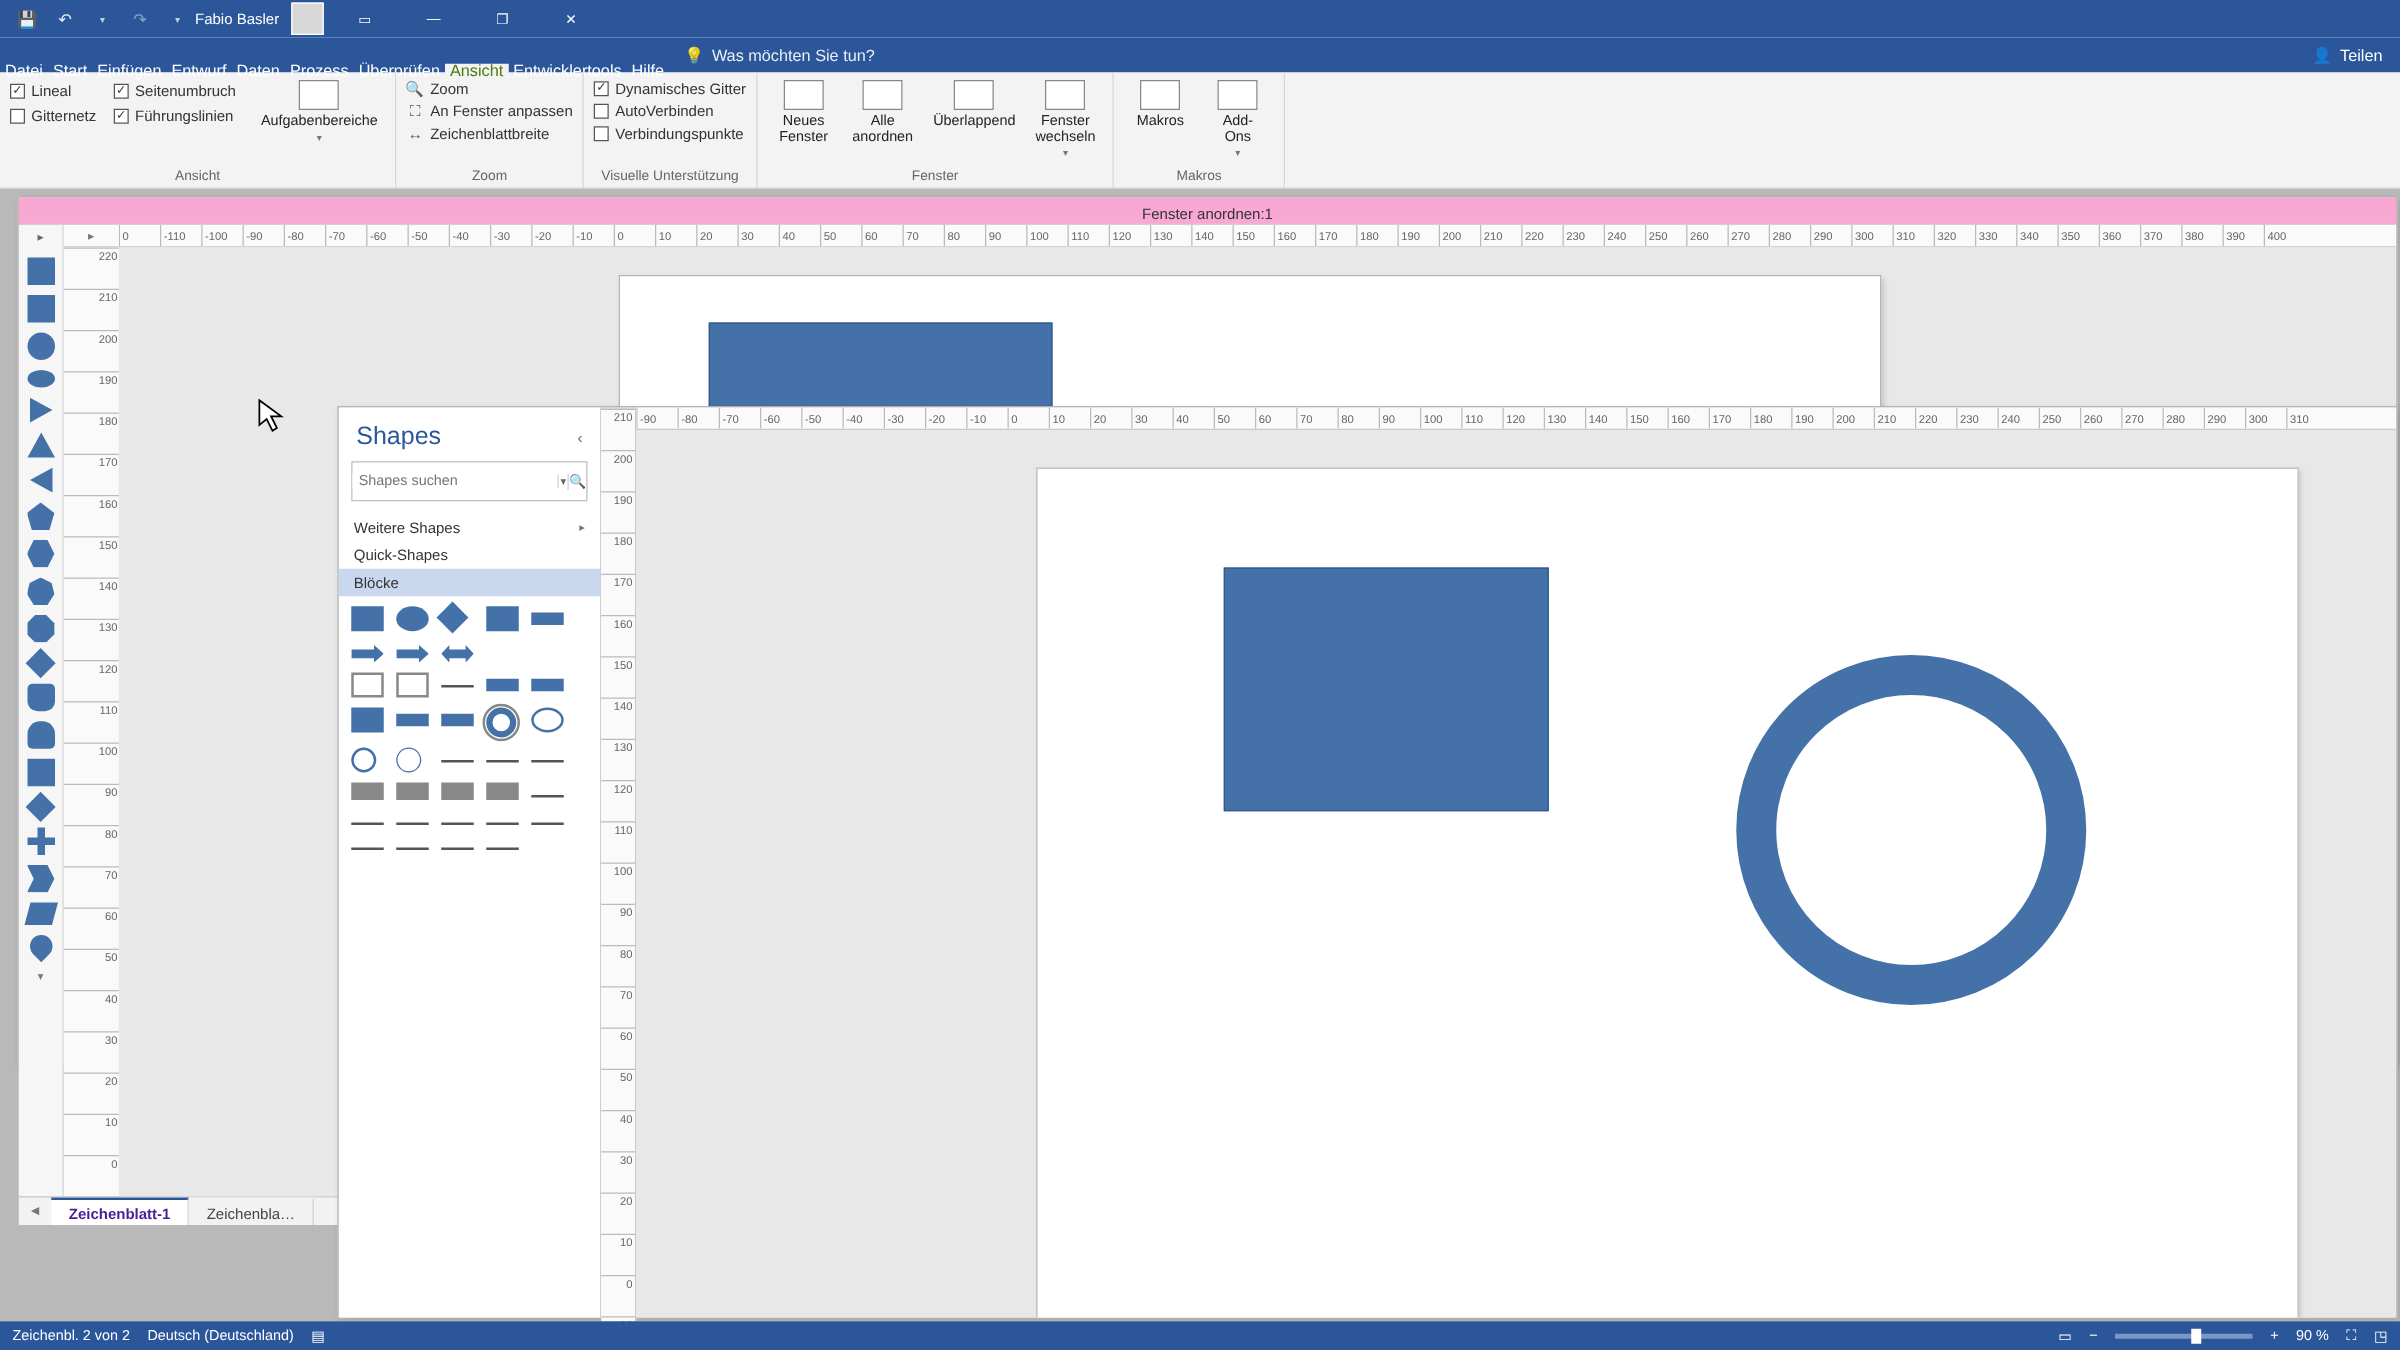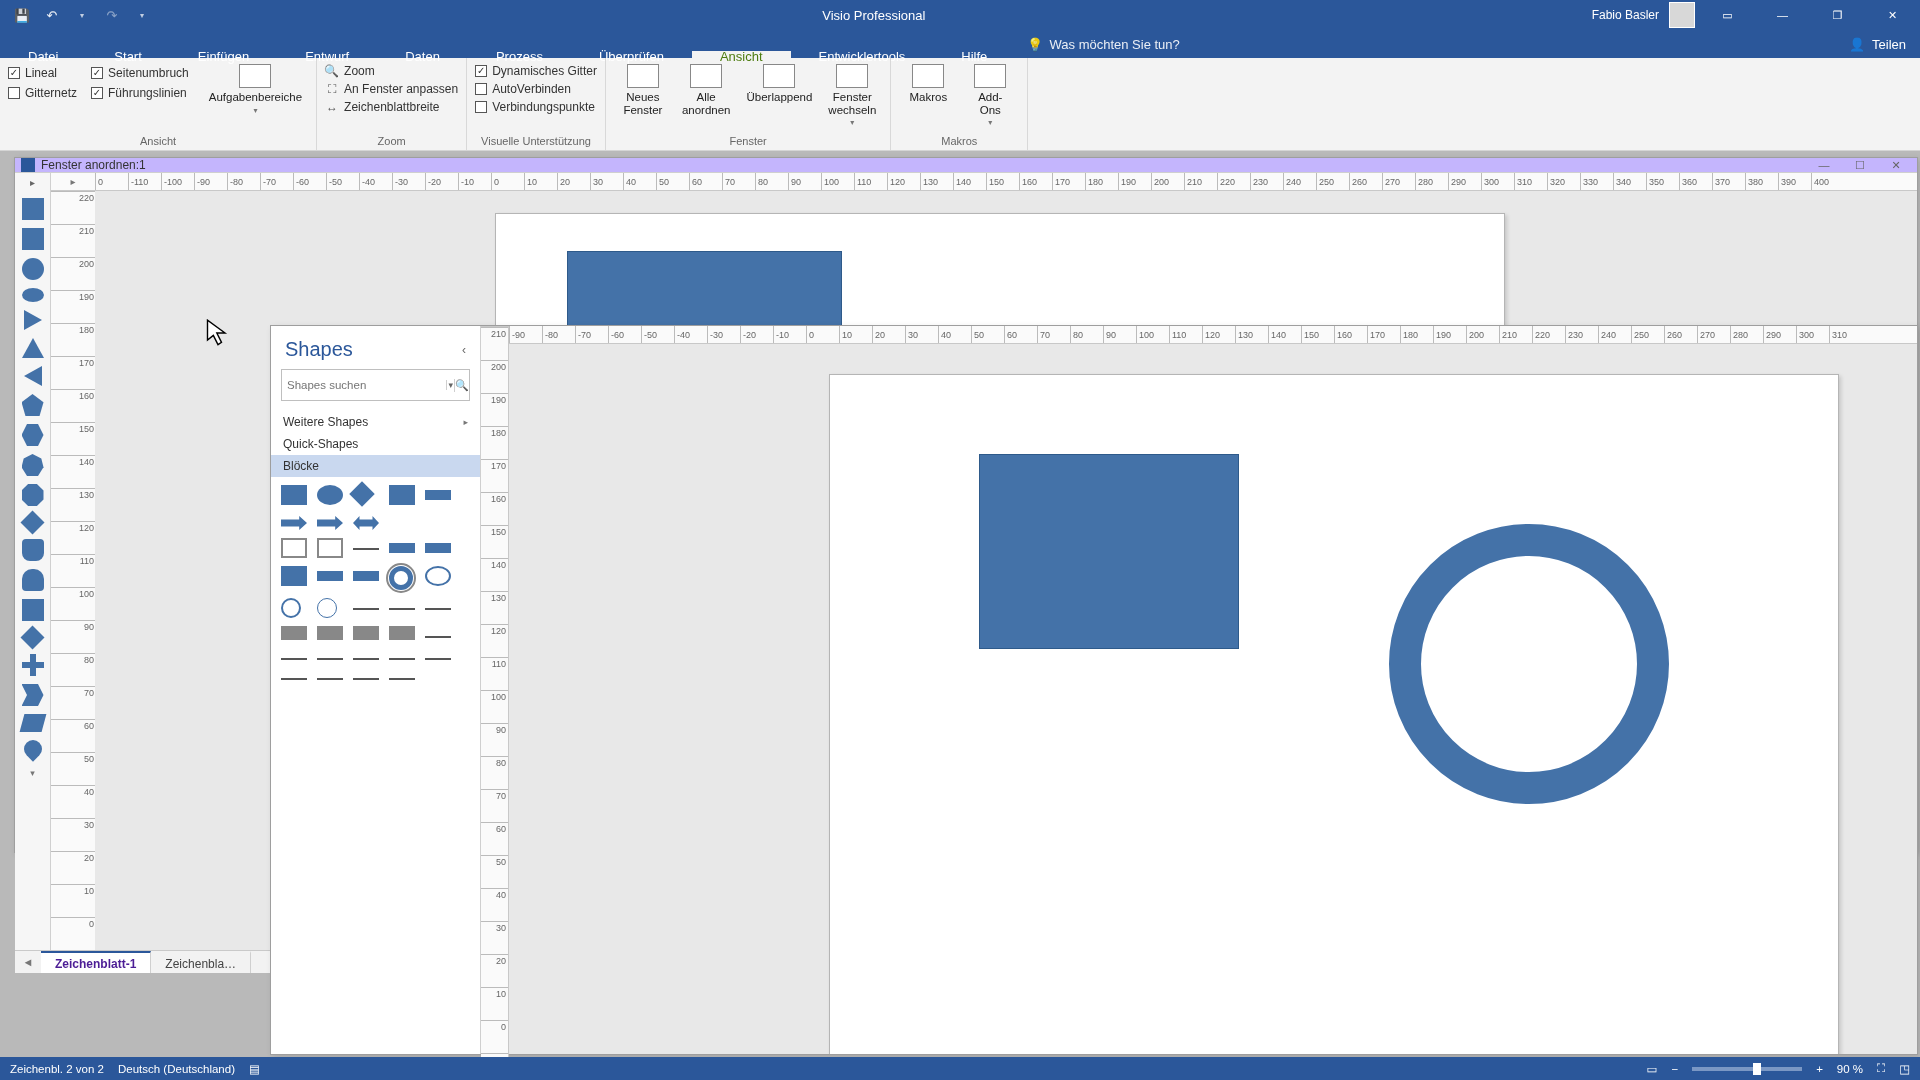--- a/index.html
+++ b/index.html
@@ -9,21 +9,21 @@
 .titlebar { height: 30px; background: #2b579a; display: flex; align-items: center; color: #fff; font-size: 12px; }
 .titlebar .qat { display: flex; gap: 2px; padding-left: 8px; align-items: center; }
 .titlebar .qat-btn { width: 28px; height: 24px; display: flex; align-items: center; justify-content: center; font-size: 13px; opacity: .9; }
 .titlebar .title { flex: 1; text-align: center; font-size: 13px; }
 .titlebar .user { display: flex; align-items: center; gap: 10px; padding-right: 5px; }
 .titlebar .avatar { width: 26px; height: 26px; background: #d8d8d8; border: 1px solid #fff; }
 .titlebar .win-btn { width: 45px; height: 30px; display: flex; align-items: center; justify-content: center; font-size: 11px; }
 
 
 .menubar { height: 28px; background: #2b579a; display: flex; align-items: stretch; color: #fff; font-size: 13px; }
-.menubar .tab { padding: 5px 28px; display: flex; align-items: center; margin-top: 21px; }
+.menubar .tab { padding: 5px 4px; display: flex; align-items: center; margin-top: 21px; }
 .menubar .tab.active { background: #f3f3f3; color: #4d7c0f; }
 .menubar .tell-me { display: flex; align-items: center; gap: 6px; padding-left: 12px; opacity: .9; }
 .menubar .share { margin-left: auto; padding: 5px 14px; display: flex; align-items: center; gap: 6px; }
 
 
 .ribbon { height: 93px; background: #f3f3f3; border-bottom: 1px solid #d5d5d5; display: flex; }
 .ribbon-group { border-right: 1px solid #d8d8d8; padding: 4px 8px 0; display: flex; flex-direction: column; }
 .ribbon-group .body { flex: 1; display: flex; align-items: flex-start; gap: 4px; }
 .ribbon-group .glabel { font-size: 11px; color: #666; text-align: center; padding: 2px 0 3px; position: relative; }
 .big-btn { display: flex; flex-direction: column; align-items: center; justify-content: center; gap: 3px; padding: 2px 6px; font-size: 11.5px; color: #222; line-height: 1.1; text-align: center; min-width: 58px; }
@@ -33,21 +33,21 @@
 .chk { width: 12px; height: 12px; border: 1px solid #555; display: inline-flex; align-items: center; justify-content: center; font-size: 10px; line-height: 1; color: #333; background: #fff; }
 .zoom-col { display: flex; flex-direction: column; gap: 4px; padding-top: 2px; }
 .zoom-row { display: flex; align-items: center; gap: 5px; font-size: 12px; color: #333; }
 .si { width: 14px; height: 14px; display: inline-flex; align-items: center; justify-content: center; color: #555; font-size: 12px; }
 
 
 .mdi { position: absolute; top: 151px; left: 0; right: 0; bottom: 23px; background: #b9b9b9; }
 
 
 .child { position: absolute; background: #fff; border: 1px solid #9e9e9e; box-shadow: 2px 2px 6px rgba(0,0,0,.12); display: flex; flex-direction: column; }
-.child-title { height: 22px; background: #c4b5fd; border-bottom: 1px solid #cfcfcf; display: flex; align-items: center; font-size: 12px; color: #333; padding: 0 6px; gap: 6px; }
+.child-title { height: 22px; background: #f9a8d4; border-bottom: 1px solid #cfcfcf; display: flex; align-items: center; font-size: 12px; color: #333; padding: 0 6px; gap: 6px; flex-direction: column; }
 .child-title .visio-ico { width: 14px; height: 14px; background: #2b579a; }
 .child-title .spacer { flex: 1; }
 .child-title .cc { width: 30px; text-align: center; font-size: 11px; color: #666; }
 
 
 .hruler { height: 18px; background: #fafafa; border-bottom: 1px solid #c8c8c8; display: flex; font-size: 9px; color: #666; position: relative; overflow: hidden; }
 .hruler .tick { position: relative; width: 33px; border-left: 1px solid #bbb; text-align: left; padding-left: 2px; line-height: 18px; }
 .vruler { width: 46px; background: #fafafa; border-right: 1px solid #c8c8c8; display: flex; flex-direction: column; font-size: 9px; color: #666; }
 .vruler .vtick { height: 33px; border-top: 1px solid #bbb; text-align: right; padding-right: 2px; line-height: 12px; }
 .canvas { flex: 1; background: #e8e8e8; position: relative; overflow: hidden; }
@@ -111,21 +111,20 @@
 <body>
 
 <div class="titlebar">
   <div class="qat">
     <div class="qat-btn">💾</div>
     <div class="qat-btn">↶</div>
     <div class="qat-btn" style="font-size:8px;opacity:.7">▾</div>
     <div class="qat-btn" style="opacity:.45">↷</div>
     <div class="qat-btn" style="font-size:8px;opacity:.7">▾</div>
   </div>
-  <div class="title">Visio Professional</div>
   <div class="user">
     <span>Fabio Basler</span>
     <div class="avatar"></div>
     <div class="win-btn">▭</div>
     <div class="win-btn">—</div>
     <div class="win-btn">❐</div>
     <div class="win-btn">✕</div>
   </div>
 </div>
 

